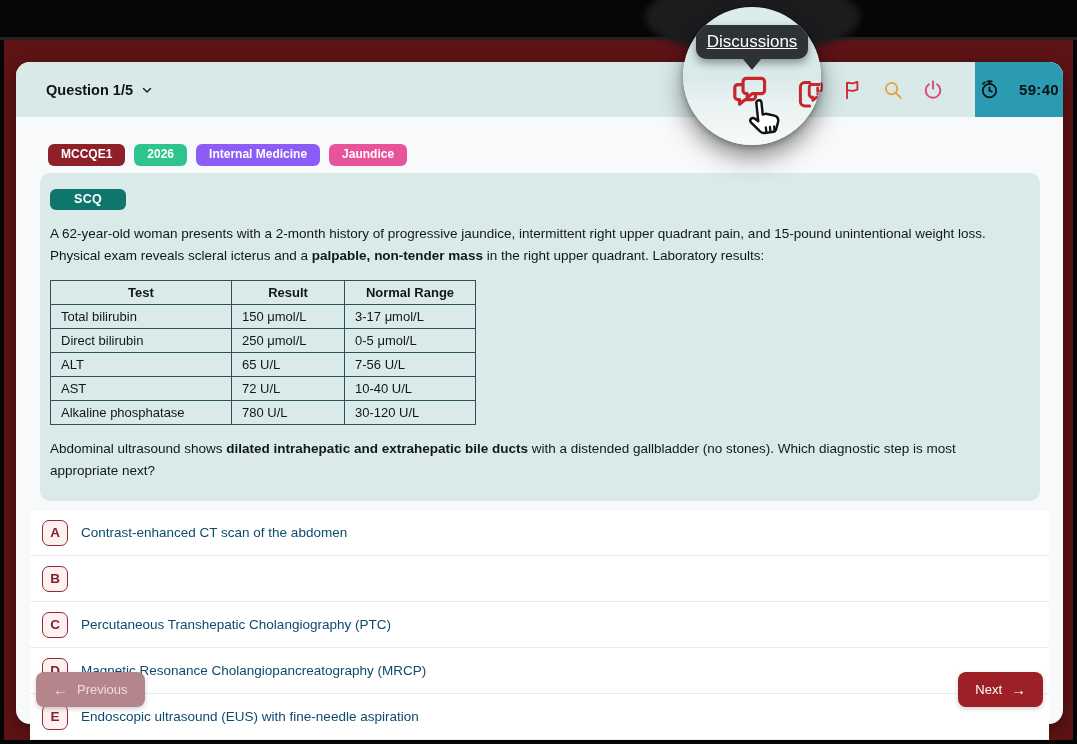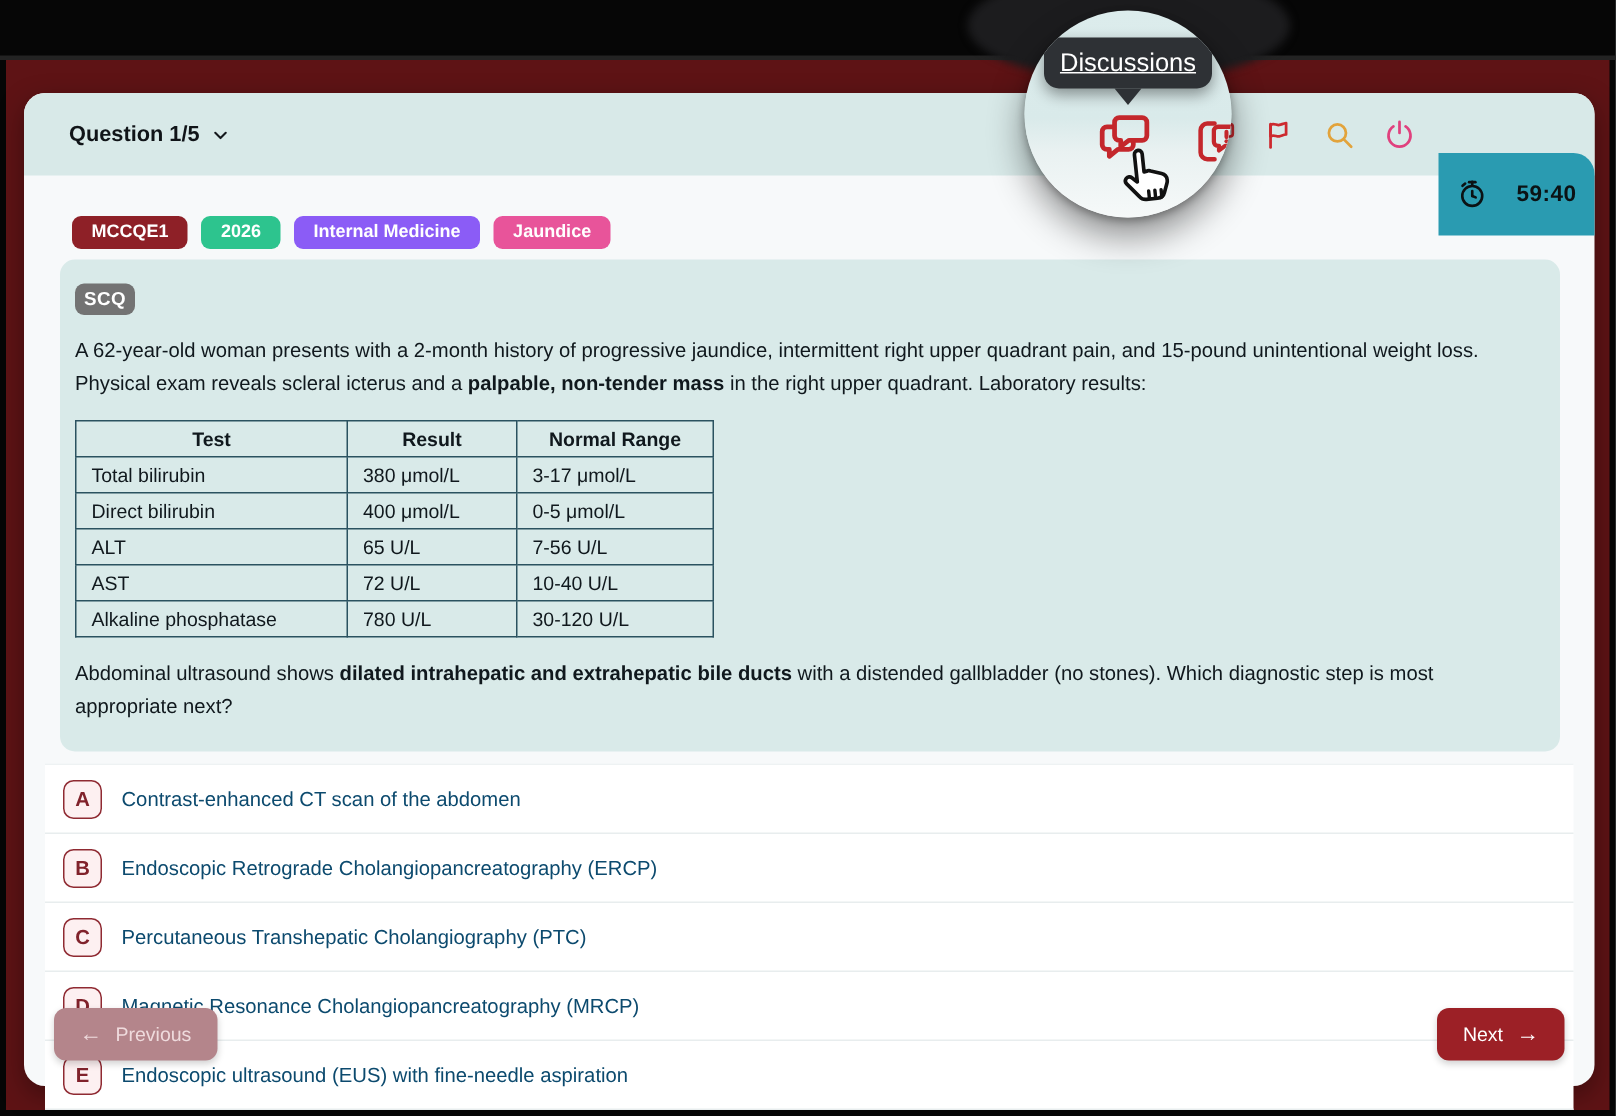--- a/index.html
+++ b/index.html
@@ -14,36 +14,36 @@
   
   .card{position:absolute;left:16px;top:62px;width:1047px;height:662px;background:#f7f9fa;
         border-radius:14px;z-index:2;box-shadow:0 6px 18px rgba(0,0,0,.35);}
 
   
   .card-header{position:relative;height:55px;background:#d8e9e8;border-radius:14px 14px 0 0;}
   .qlabel{position:absolute;left:30px;top:0;height:55px;display:flex;align-items:center;gap:7px;cursor:pointer;}
   .qlabel span{font-size:14.5px;font-weight:bold;color:#101418;}
   .hdr-icons{position:absolute;right:118px;top:0;height:55px;display:flex;align-items:center;gap:16px;}
   .icon-btn{width:24px;height:24px;display:flex;align-items:center;justify-content:center;cursor:pointer;background:none;border:none;padding:0;}
-  .timer{position:absolute;right:0;top:0;width:104px;height:55px;background:#2a9bb1;border-radius:0 14px 0 0;
-         display:flex;align-items:center;justify-content:center;gap:19px;margin-top:40px;}
+  .timer{position:absolute;right:0;top:0;width:88px;height:55px;background:#2a9bb1;border-radius:0 14px 0 0;
+         display:flex;align-items:center;justify-content:center;gap:19px;}
   .timer b{font-size:15px;color:#0b1214;letter-spacing:.3px;}
 
   
   .tags{display:flex;gap:9px;margin:11px 0 0 32px;}
   .tag{color:#fff;font-size:12px;font-weight:bold;padding:3px 13px 4px;border-radius:6px;line-height:1.25;margin-top:16px;}
   .tag-mccqe1{background:#8e2027;}
   .tag-year{background:#2dc48e;}
   .tag-subject{background:#8b5cf6;}
   .tag-topic{background:#e8549a;}
 
   
   .qpanel{margin:7px 23px 0 24px;background:#d9eae9;border-radius:10px;padding:16px 14px 20px 10px;}
-  .scq{display:inline-block;background:#737373;color:#fff;font-weight:bold;font-size:12.5px;
-       padding:3px 6px 4px;border-radius:6px;letter-spacing:.3px;}
+  .scq{display:inline-block;background:#0f766e;color:#fff;font-weight:bold;font-size:12.5px;
+       padding:3px 24px 4px;border-radius:6px;letter-spacing:.3px;}
   .qtext{margin:13px 0 0 0;font-size:13.5px;line-height:1.62;color:#10181d;}
   .qtext b{font-weight:bold;}
 
   table.lab{margin-top:13px;border-collapse:collapse;font-size:13px;color:#10181d;}
   table.lab th,table.lab td{border:1px solid #2b5260;padding:2px 10px;height:19px;}
   table.lab th{font-weight:bold;text-align:center;}
   table.lab td{text-align:left;}
   .col-test{width:160px;} .col-result{width:92px;margin-top:40px;} .col-range{width:110px;}
 
   
@@ -159,26 +159,26 @@
         <thead>
           <tr>
             <th class="col-test">Test</th>
             <th class="col-result">Result</th>
             <th class="col-range">Normal Range</th>
           </tr>
         </thead>
         <tbody>
           <tr>
             <td>Total bilirubin</td>
-            <td>380 μmol/L</td>
+            <td>150 μmol/L</td>
             <td>3-17 μmol/L</td>
           </tr>
           <tr>
             <td>Direct bilirubin</td>
-            <td>400 μmol/L</td>
+            <td>250 μmol/L</td>
             <td>0-5 μmol/L</td>
           </tr>
           <tr>
             <td>ALT</td>
             <td>65 U/L</td>
             <td>7-56 U/L</td>
           </tr>
           <tr>
             <td>AST</td>
             <td>72 U/L</td>
@@ -195,21 +195,20 @@
       <p class="qtext"><span>Abdominal ultrasound shows </span><b>dilated intrahepatic and extrahepatic bile ducts</b><span> with a distended gallbladder (no stones). Which diagnostic step is most appropriate next?</span></p>
     </div>
 
     <div class="options">
       <div class="option">
         <span class="letter">A</span>
         <span class="opt-text">Contrast-enhanced CT scan of the abdomen</span>
       </div>
       <div class="option">
         <span class="letter">B</span>
-        <span class="opt-text">Endoscopic Retrograde Cholangiopancreatography (ERCP)</span>
       </div>
       <div class="option">
         <span class="letter">C</span>
         <span class="opt-text">Percutaneous Transhepatic Cholangiography (PTC)</span>
       </div>
       <div class="option">
         <span class="letter">D</span>
         <span class="opt-text">Magnetic Resonance Cholangiopancreatography (MRCP)</span>
       </div>
       <div class="option">

